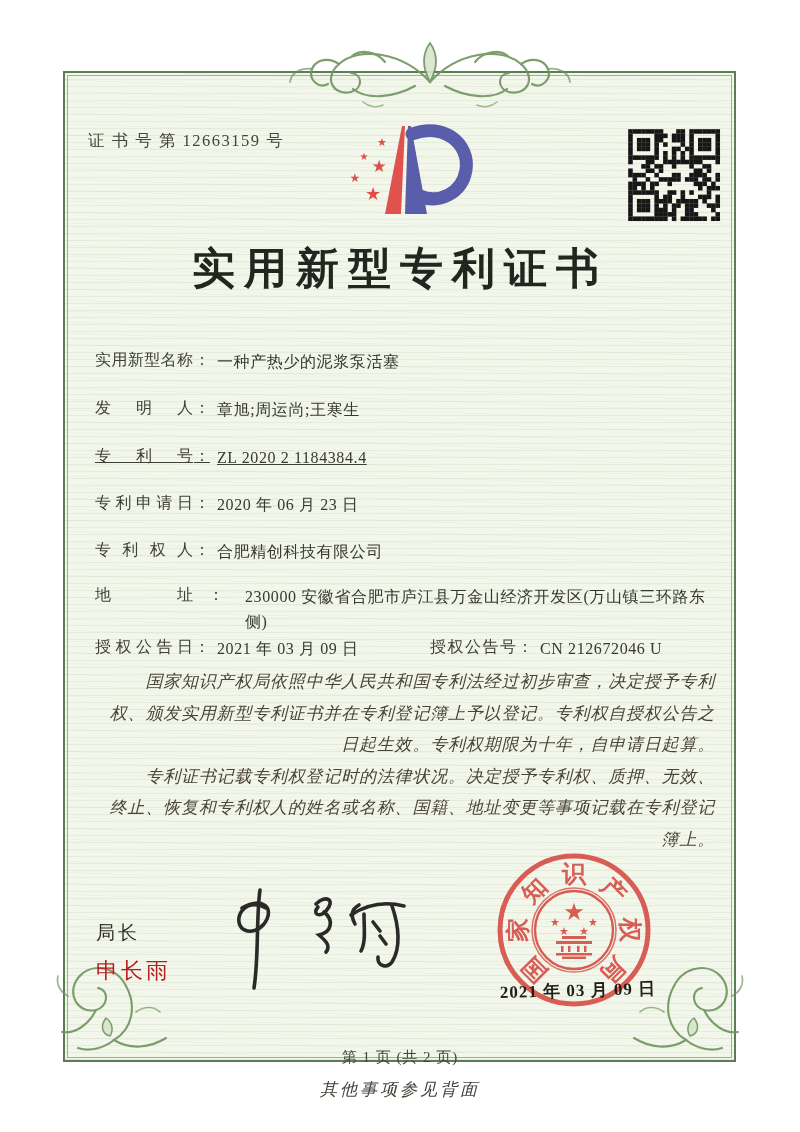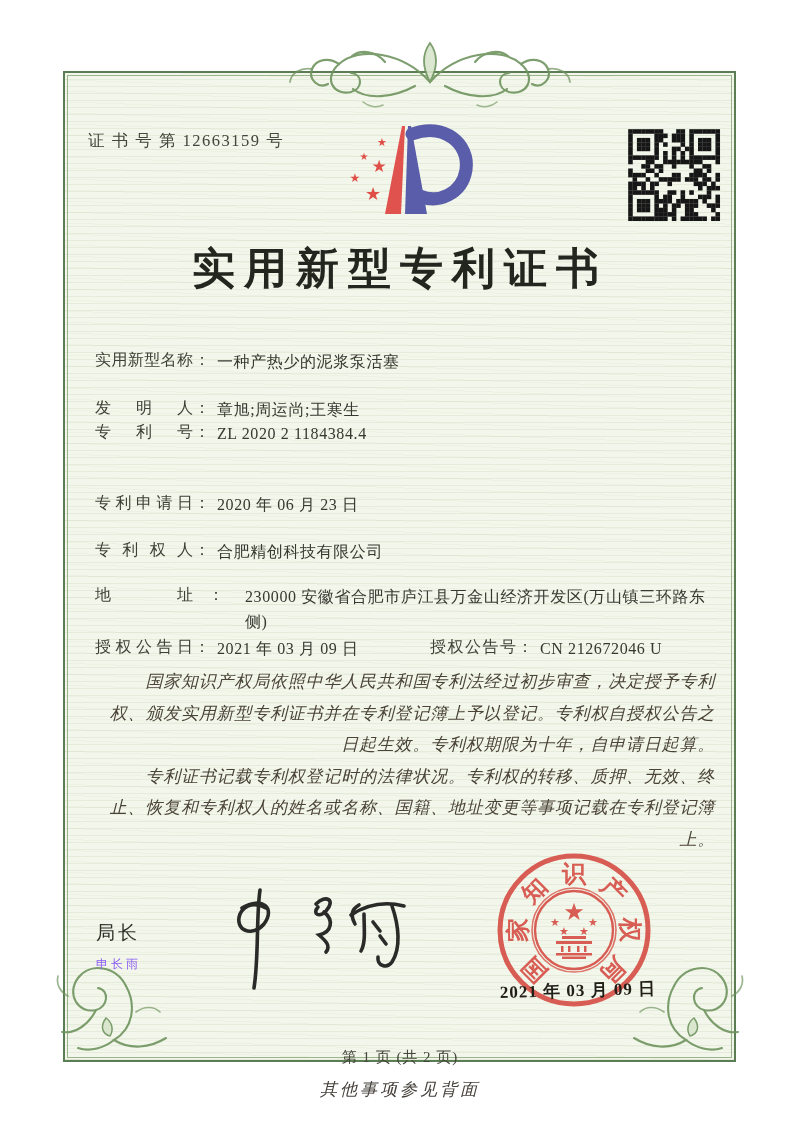--- a/index.html
+++ b/index.html
@@ -33,33 +33,33 @@
   .title{
     position:absolute;left:0;top:240px;width:100%;text-align:center;
     font-size:43px;font-weight:700;letter-spacing:9px;color:#23261f;
   }
   .row{position:absolute;left:95px;width:620px;display:flex;align-items:flex-start;
        font-size:16px;color:#3e3f36;}
   .f-label{display:inline-block;width:98px;text-align:justify;text-align-last:justify;
            flex:none;letter-spacing:0;}
   .f-colon{flex:none;margin-left:1px;}
   .f-value{margin-left:7px;letter-spacing:0.6px;color:#373830;line-height:1.55;}
-  .row-top-1{top:350px;} .row-top-2{top:398px;} .row-top-3{top:422px;}
+  .row-top-1{top:350px;} .row-top-2{top:398px;} .row-top-3{top:446px;text-decoration:underline;}
   .row-top-4{top:493px;} .row-top-5{top:540px;} .row-top-6{top:585px;justify-content:space-between;}
   .row-top-7{top:637px;}
   .field-right{position:absolute;left:335px;top:0;display:flex;align-items:flex-start;}
   .f-label-sm{display:inline-block;width:86px;text-align:justify;text-align-last:justify;flex:none;}
   .paragraphs{
     position:absolute;left:95px;top:666px;width:620px;
     font-size:17px;line-height:31.5px;color:#4a4337;
     font-style:italic;letter-spacing:0.8px;text-align:right;
   }
   .paragraphs p{margin:0;text-indent:2em;}
   .sig-title{position:absolute;left:96px;top:920px;font-size:19px;letter-spacing:3px;color:#2e2f28;}
-  .sig-name{position:absolute;left:96px;top:956px;font-size:12px;letter-spacing:3px;color:#8b5cf6;font-family:Liberation Serif, serif;}
+  .sig-name{position:absolute;left:96px;top:956px;font-size:22px;letter-spacing:3px;color:#b91c1c;font-family:Liberation Serif, serif;}
   .sig-script{position:absolute;left:212px;top:884px;}
   .seal{position:absolute;left:486px;top:846px;}
   .seal-date{
     position:absolute;left:478px;top:979px;width:200px;text-align:center;
     font-size:17px;font-weight:600;color:#211d17;letter-spacing:1px;
     transform:rotate(-1.5deg);
   }
   .page-no{
     position:absolute;left:0;top:1048px;width:100%;text-align:center;
     font-size:15px;color:#44453c;letter-spacing:1px;
@@ -429,21 +429,21 @@
     <span class="f-value">2021 年 03 月 09 日</span>
     <span class="field-right">
       <span class="f-label-sm">授权公告号</span>
         <span class="f-colon">：</span>
       <span class="f-value">CN 212672046 U</span>
     </span>
   </div>
 
   <div class="paragraphs">
     <p>国家知识产权局依照中华人民共和国专利法经过初步审查，决定授予专利权、颁发实用新型专利证书并在专利登记簿上予以登记。专利权自授权公告之日起生效。专利权期限为十年，自申请日起算。</p>
-    <p>专利证书记载专利权登记时的法律状况。专利权的转移、质押、无效、终止、恢复和专利权人的姓名或名称、国籍、地址变更等事项记载在专利登记簿上。</p>
+    <p>专利证书记载专利权登记时的法律状况。决定授予专利权、质押、无效、终止、恢复和专利权人的姓名或名称、国籍、地址变更等事项记载在专利登记簿上。</p>
   </div>
 
   <div class="sig-title">局长</div>
   <div class="sig-name">申长雨</div>
 
   <svg class="sig-script" width="215" height="110" viewBox="0 0 215 110">
     <g stroke="#2a2a28" stroke-width="3.6" fill="none" stroke-linecap="round">
       <path d="M48,6 C44,34 47,72 42,104"></path>
       <path d="M30,24 C50,12 64,24 52,40 C40,54 22,46 28,30 C33,20 44,18 54,24"></path>
       <path d="M104,20 C114,10 124,16 114,27 C107,34 100,30 106,23"></path>

